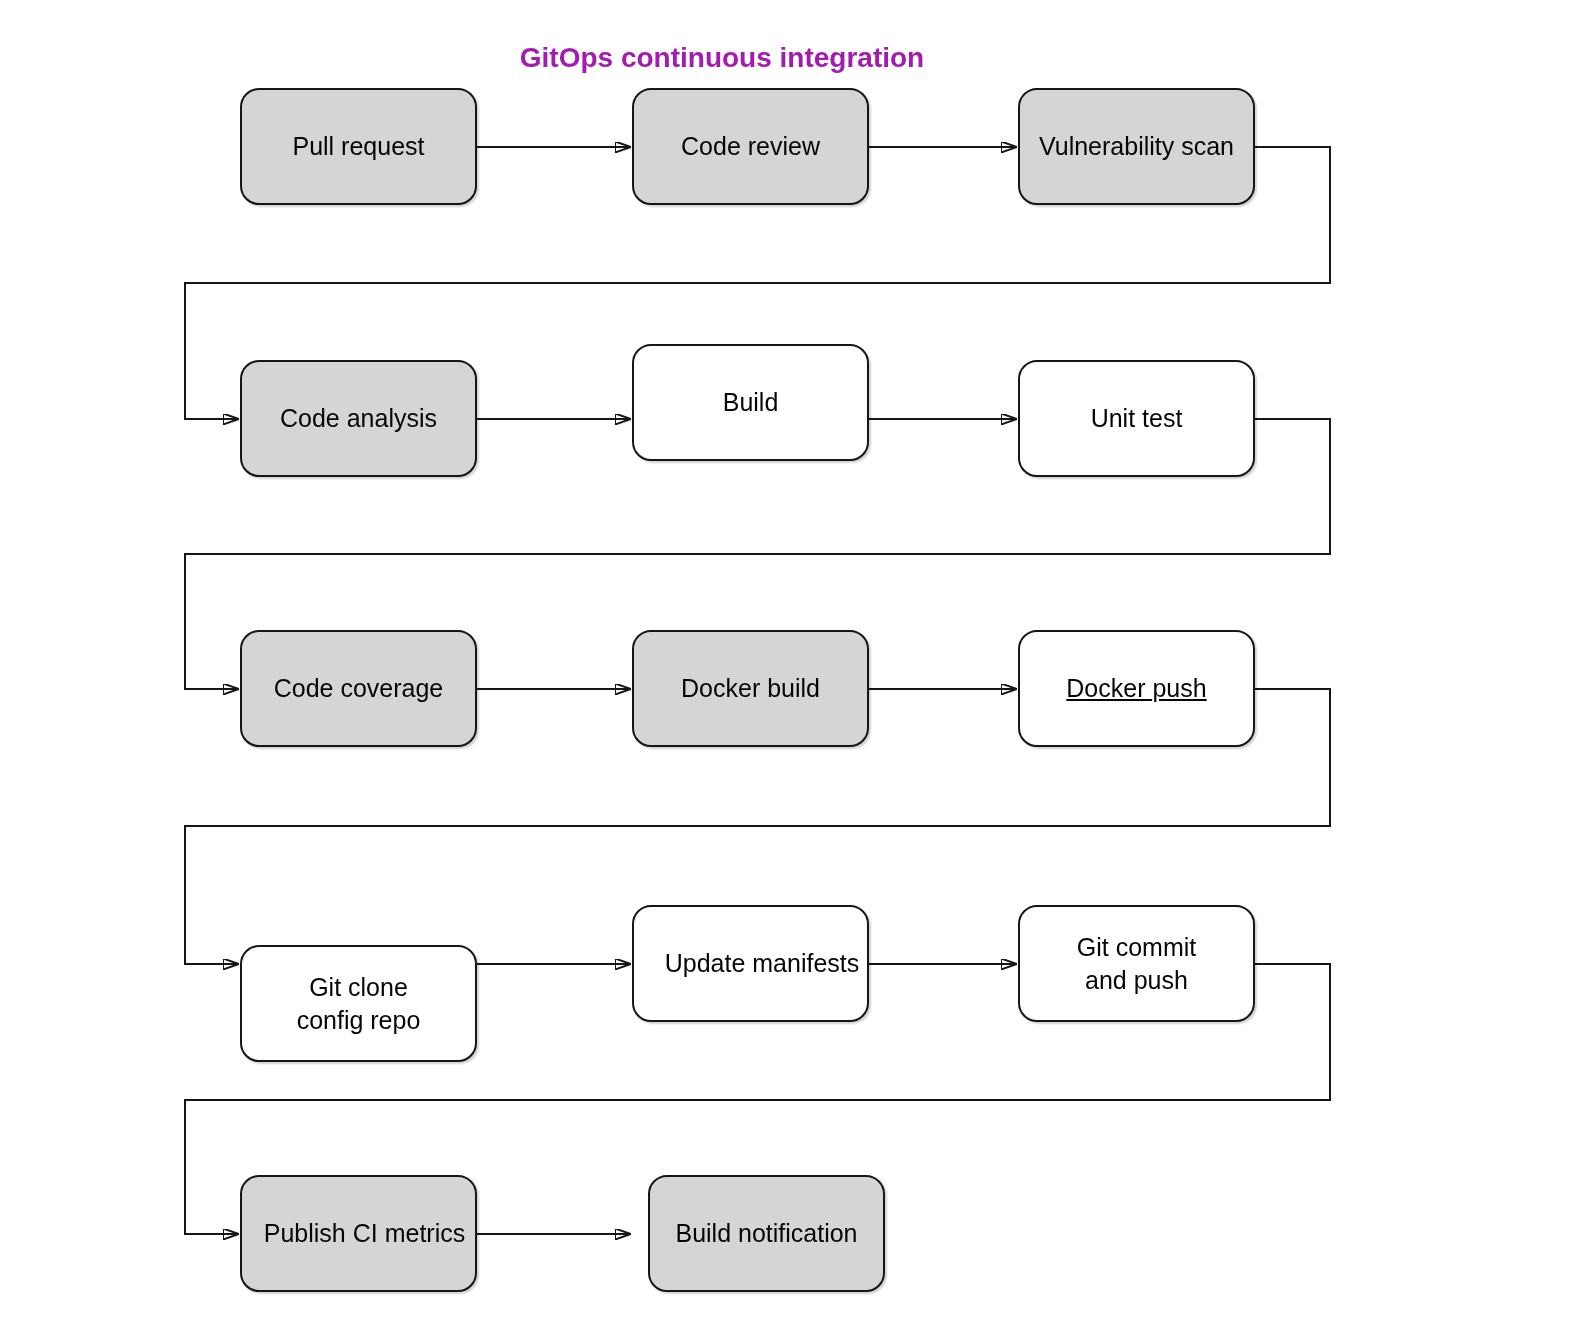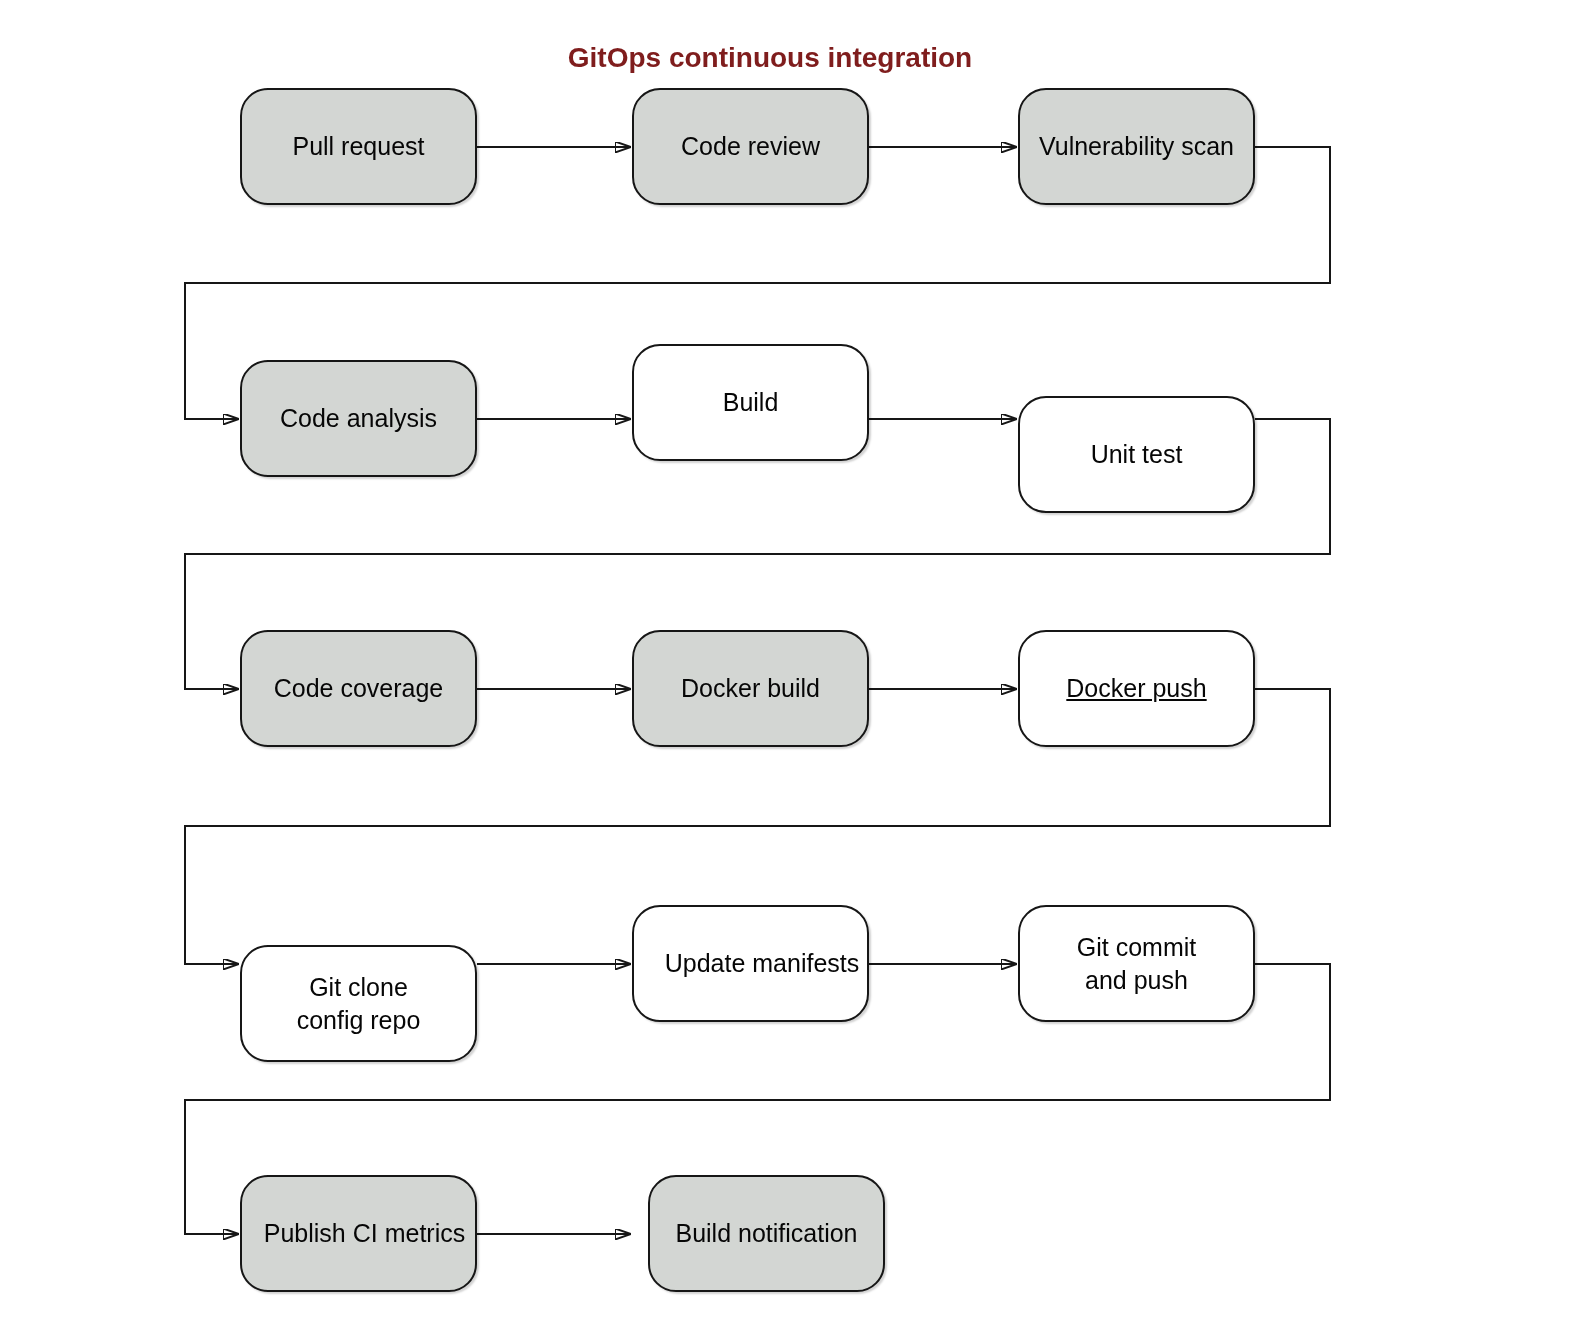--- a/index.html
+++ b/index.html
@@ -10,46 +10,46 @@
   body {
     width: 1582px;
     height: 1336px;
     position: relative;
     font-family: "Liberation Sans", "DejaVu Sans", sans-serif;
     overflow: hidden;
   }
   .diagram-title {
     position: absolute;
     top: 42px;
-    left: 770px;
+    left: 722px;
     transform: translateX(-50%);
     font-size: 28px;
     font-weight: bold;
-    color: #7f1d1d;
+    color: #a21caf;
     white-space: nowrap;
   }
   .edges-layer {
     position: absolute;
     left: 0;
     top: 0;
     width: 1582px;
     height: 1336px;
   }
   .edges-layer path, .edges-layer line {
     stroke: #161616;
     stroke-width: 2;
     fill: none;
   }
   .node {
     position: absolute;
     width: 237px;
     height: 117px;
     box-sizing: border-box;
     border: 2px solid #161616;
-    border-radius: 28px;
+    border-radius: 19px;
     background: #ffffff;
     display: flex;
     align-items: center;
     justify-content: center;
     text-align: center;
     font-size: 25px;
     line-height: 1.3;
     color: #060606;
     white-space: pre-line;
     box-shadow: 2px 2px 2px rgba(0,0,0,0.18);
@@ -92,21 +92,21 @@
 
   <line x1="477" y1="1234" x2="630" y2="1234" marker-end="url(#arrow)"></line>
 </svg>
 
 <div class="node shaded" style="left:240px; top:88px;">Pull request</div>
 <div class="node shaded" style="left:632px; top:88px;">Code review</div>
 <div class="node shaded" style="left:1018px; top:88px;">Vulnerability scan</div>
 
 <div class="node shaded" style="left:240px; top:360px;">Code analysis</div>
 <div class="node" style="left:632px; top:344px;">Build</div>
-<div class="node" style="left:1018px; top:360px;margin-top:36px;">Unit test</div>
+<div class="node" style="left:1018px; top:360px;">Unit test</div>
 
 <div class="node shaded" style="left:240px; top:630px;">Code coverage</div>
 <div class="node shaded" style="left:632px; top:630px;">Docker build</div>
 <div class="node" style="left:1018px; top:630px;text-decoration:underline;">Docker push</div>
 
 <div class="node" style="left:240px; top:905px;margin-top:40px;">Git clone
 config repo</div>
 <div class="node" style="left:632px; top:905px;padding-left:23px;">Update manifests</div>
 <div class="node" style="left:1018px; top:905px;">Git commit
 and push</div>

